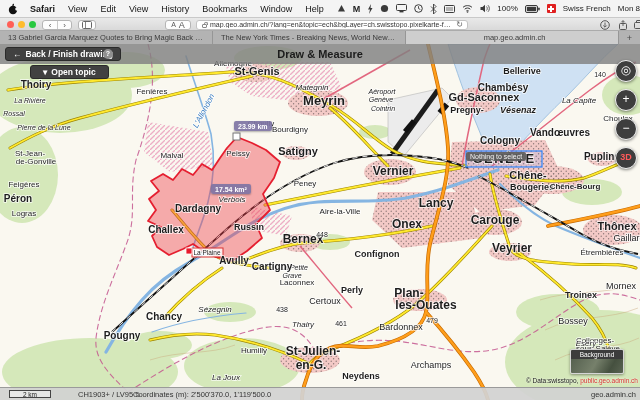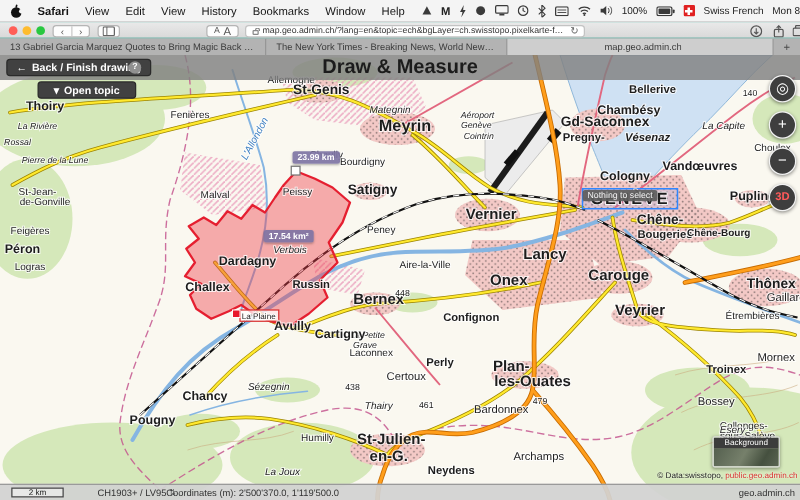--- a/index.html
+++ b/index.html
@@ -53,21 +53,21 @@
   .tab.active{background:#cecece;}
   .newtab{width:21px;display:flex;align-items:center;justify-content:center;font-size:9px;color:#4a4a4a;}
 
   
   .map{position:absolute;top:44px;left:0;width:640px;height:356px;overflow:hidden;}
   .map svg.base{position:absolute;top:0;left:0;}
   svg text{font-family:"Liberation Sans",sans-serif;paint-order:stroke;stroke:rgba(255,255,255,.8);stroke-width:1.6px;}
 
   .map-header{position:absolute;top:0;left:0;width:640px;height:20px;
     background:rgba(128,128,128,.82);text-align:center;line-height:20px;
-    font-size:16px;font-weight:bold;color:#1c1c1c;}
+    font-size:11px;font-weight:bold;color:#1c1c1c;}
   .dark-btn{position:absolute;background:#414141;border:1px solid #2a2a2a;border-radius:3px;
     color:#fff;font-size:8.5px;font-weight:bold;display:flex;align-items:center;gap:4px;
     padding:0 7px;height:14px;white-space:nowrap;}
   .back-btn{left:5px;top:3px;}
   .help-dot{position:absolute;left:103px;top:5px;width:10px;height:10px;border-radius:50%;
     background:#909090;color:#fff;font-size:7px;font-weight:bold;text-align:center;line-height:10px;}
   .openmenu-btn{left:30px;top:21px;padding:0 12px;}
 
   .ctrls{position:absolute;right:3px;top:16px;display:flex;flex-direction:column;gap:7px;}
   .cbtn{width:22px;height:22px;border-radius:50%;background:#3e3e3e;border:1.5px solid #f2f2f2;

